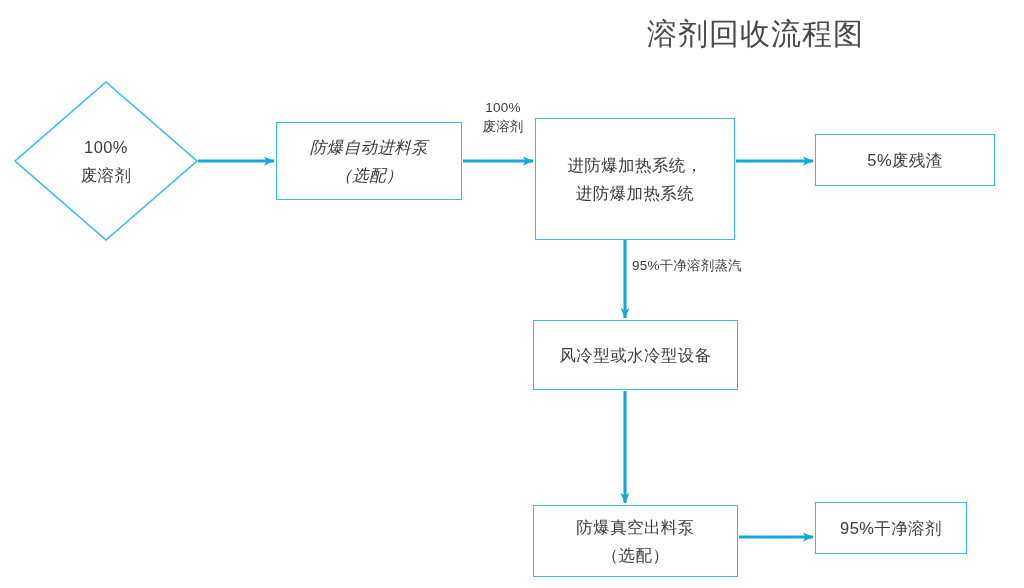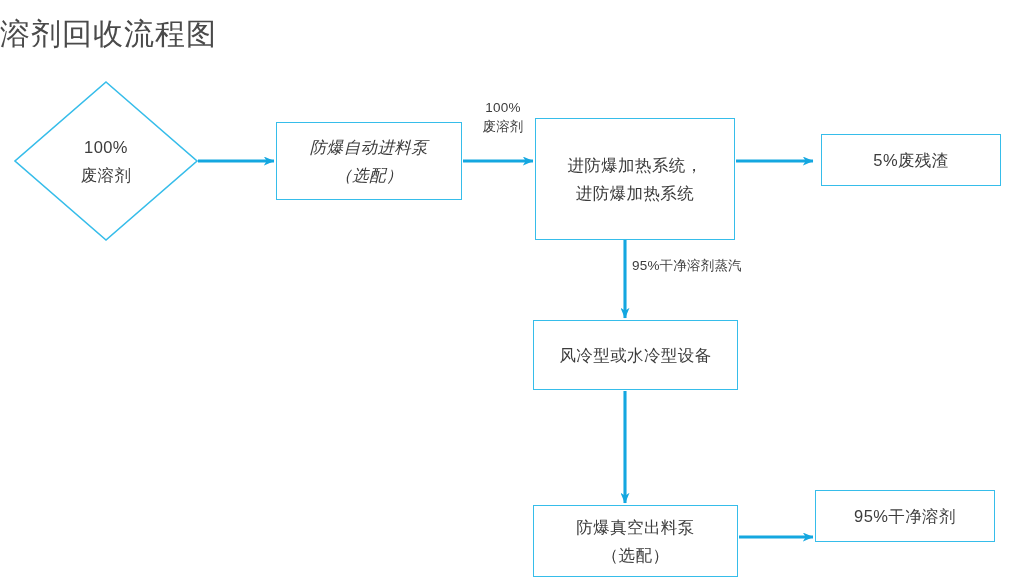--- a/index.html
+++ b/index.html
@@ -44,21 +44,21 @@
     color: #3c3c3c;
     letter-spacing: 0.4px;
   }
   .node .line { display: block; white-space: nowrap; }
 
   #page-title {
     position: absolute;
     left: 0;
     top: 14px;
     width: 864px;
-    text-align: left;
+    text-align: right;
     font-size: 30px;
     line-height: 1.3;
     color: #4a4a4a;
     letter-spacing: 1px;
   }
 
   
   #node-waste-solvent {
     left: 15px; top: 82px; width: 182px; height: 158px;
     border: none; background: transparent;
@@ -69,24 +69,24 @@
     z-index: 2;
     display: flex;
     flex-direction: column;
     align-items: center;
     justify-content: center;
     width: 100%;
     height: 100%;
   }
   #node-feed-pump { left: 276px; top: 122px; width: 186px; height: 78px; font-style: italic; }
   #node-heating    { left: 535px; top: 118px; width: 200px; height: 122px; }
-  #node-residue    { left: 815px; top: 134px; width: 180px; height: 52px; margin-left: 6px; }
+  #node-residue    { left: 815px; top: 134px; width: 180px; height: 52px; }
   #node-condenser  { left: 533px; top: 320px; width: 205px; height: 70px; }
   #node-discharge  { left: 533px; top: 505px; width: 205px; height: 72px; }
-  #node-clean      { left: 815px; top: 490px; width: 180px; height: 52px; }
+  #node-clean      { left: 815px; top: 502px; width: 152px; height: 52px; }
 
   .edge-label {
     position: absolute;
     font-size: 13.5px;
     line-height: 1.42;
     color: #3c3c3c;
     text-align: center;
     white-space: nowrap;
     letter-spacing: 0.2px;
   }

